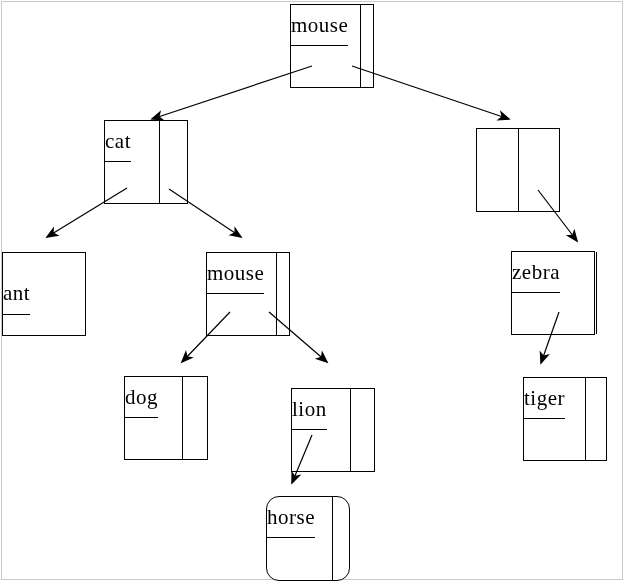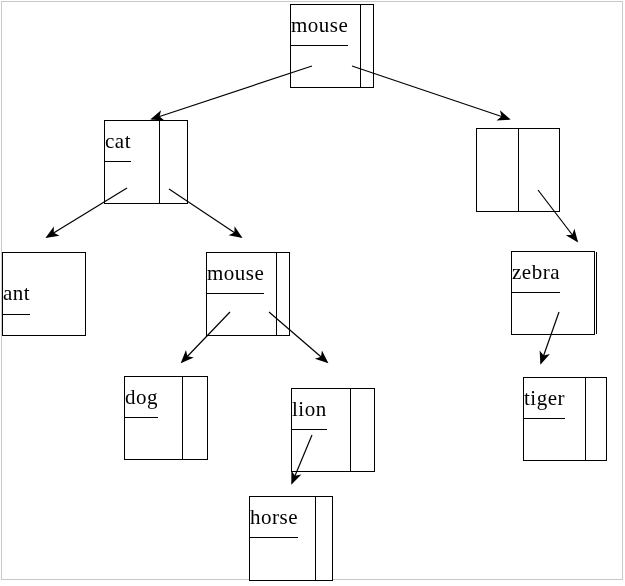--- a/index.html
+++ b/index.html
@@ -110,21 +110,21 @@
   </div>
 
   <div class="node" style="left:497px; top:377px;margin-left:26px;">
     <div class="node-label">tiger</div>
     <div class="node-cells">
       <div class="cell cell-left"></div>
       <div class="cell"></div>
     </div>
   </div>
 
-  <div class="node" style="left:249px; top:496px; height:85px;">
+  <div class="node" style="left:266px; top:496px; height:85px;border-radius:13px;">
     <div class="node-label">horse</div>
     <div class="node-cells">
       <div class="cell cell-left"></div>
       <div class="cell"></div>
     </div>
   </div>
 
   <svg class="edges" viewBox="0 0 625 586" xmlns="http://www.w3.org/2000/svg">
     <defs>
       <marker id="ah" viewBox="0 0 10 10" refX="8.6" refY="5" markerWidth="13" markerHeight="11" orient="auto-start-reverse">

